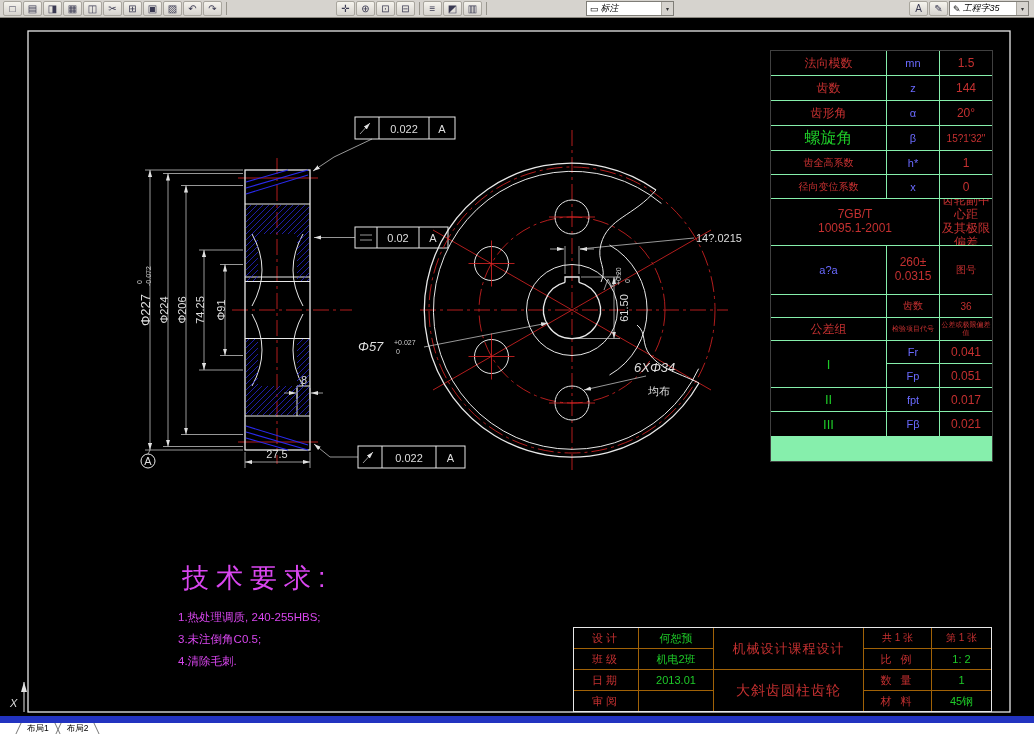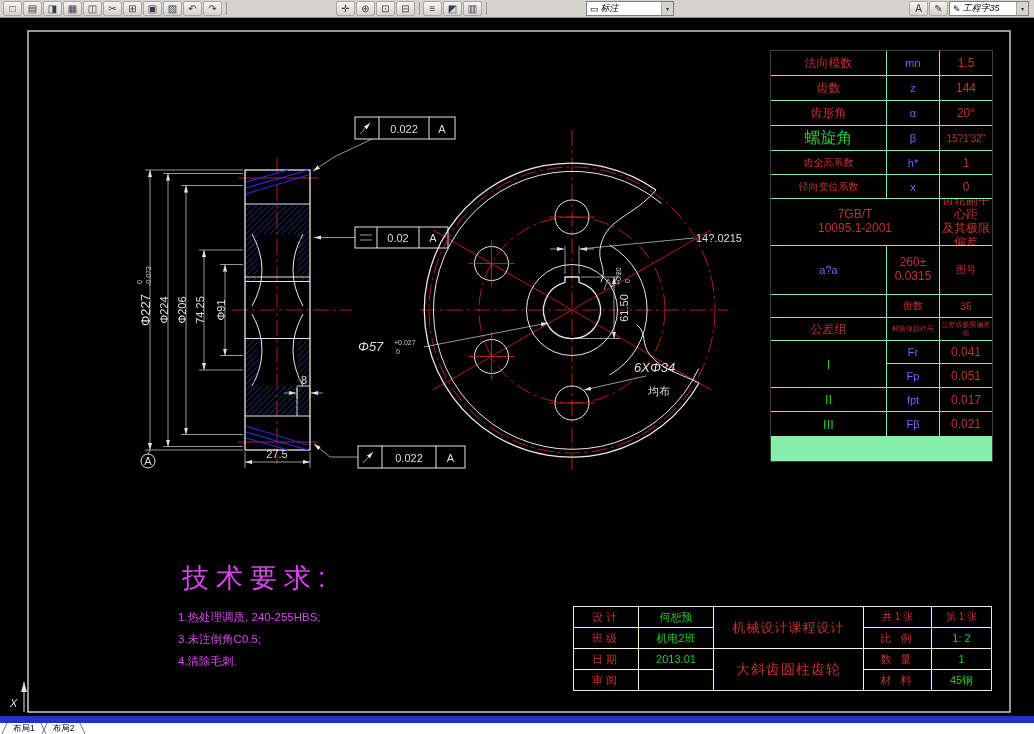--- a/index.html
+++ b/index.html
@@ -44,42 +44,42 @@
   .rs2{grid-row:span 2}.cs2{grid-column:span 2}
   .stack{flex-direction:column;line-height:1.15}
   .t-red{color:#c43030;font-size:12px}
   .t-red-s{color:#c43030;font-size:10px}
   .t-red-b{color:#c43030;font-size:13px}
   .t-blue{color:#6a6aff;font-size:11px;}
   .t-tiny{color:#c43030;font-size:7px;line-height:1.15}
   .t-grp{color:#1ecb28;font-size:13px}
 
   
-  .title-block{position:absolute;left:573px;top:588px;display:grid;
+  .title-block{position:absolute;left:573px;top:609px;display:grid;
       grid-template-columns:64px 74px 149px 67px 59px;
       grid-template-rows:20px 20px 20px 20px;
-      gap:1px;background:#fef9c3;border:1px solid #e8e8e8;}
+      gap:1px;background:#a16207;border:1px solid #e8e8e8;}
   .title-block>div{background:#000;display:flex;align-items:center;justify-content:center;
       text-align:center;overflow:hidden;}
   .tb-label{color:#c43030;font-size:11px;letter-spacing:3px}
   .tb-val{color:#1ecb28;font-size:11px}
   .tb-course{color:#c43030;font-size:13px;letter-spacing:1px}
   .tb-part{color:#c43030;font-size:14px;letter-spacing:1px}
   .tb-sheet{color:#c43030;font-size:10px}
 
   
   .tech{position:absolute;left:178px;top:542px;color:#d946ef;}
   .tech .tr-title{font-size:27px;letter-spacing:7px;margin:0 0 10px 4px;}
   .tech .tr-item{font-size:11.5px;line-height:22px;}
 
   
   .bottombar{height:18px;}
   .bluestrip{height:7px;background:#2233c0;}
   .tabs{height:11px;background:#fff;display:flex;align-items:center;font-size:8.5px;
-        color:#000;padding-left:4px;}
+        color:#000;padding-left:18px;}
   .tab{position:relative;padding:0 9px;height:100%;display:flex;align-items:center;}
   .tab::before{content:"";position:absolute;left:0;top:0;bottom:0;width:1px;background:#777;
         transform:skewX(-25deg);}
   .tab::after{content:"";position:absolute;right:0;top:0;bottom:0;width:1px;background:#777;
         transform:skewX(25deg);}
 </style>
 </head>
 <body>
 
 <div class="app">

